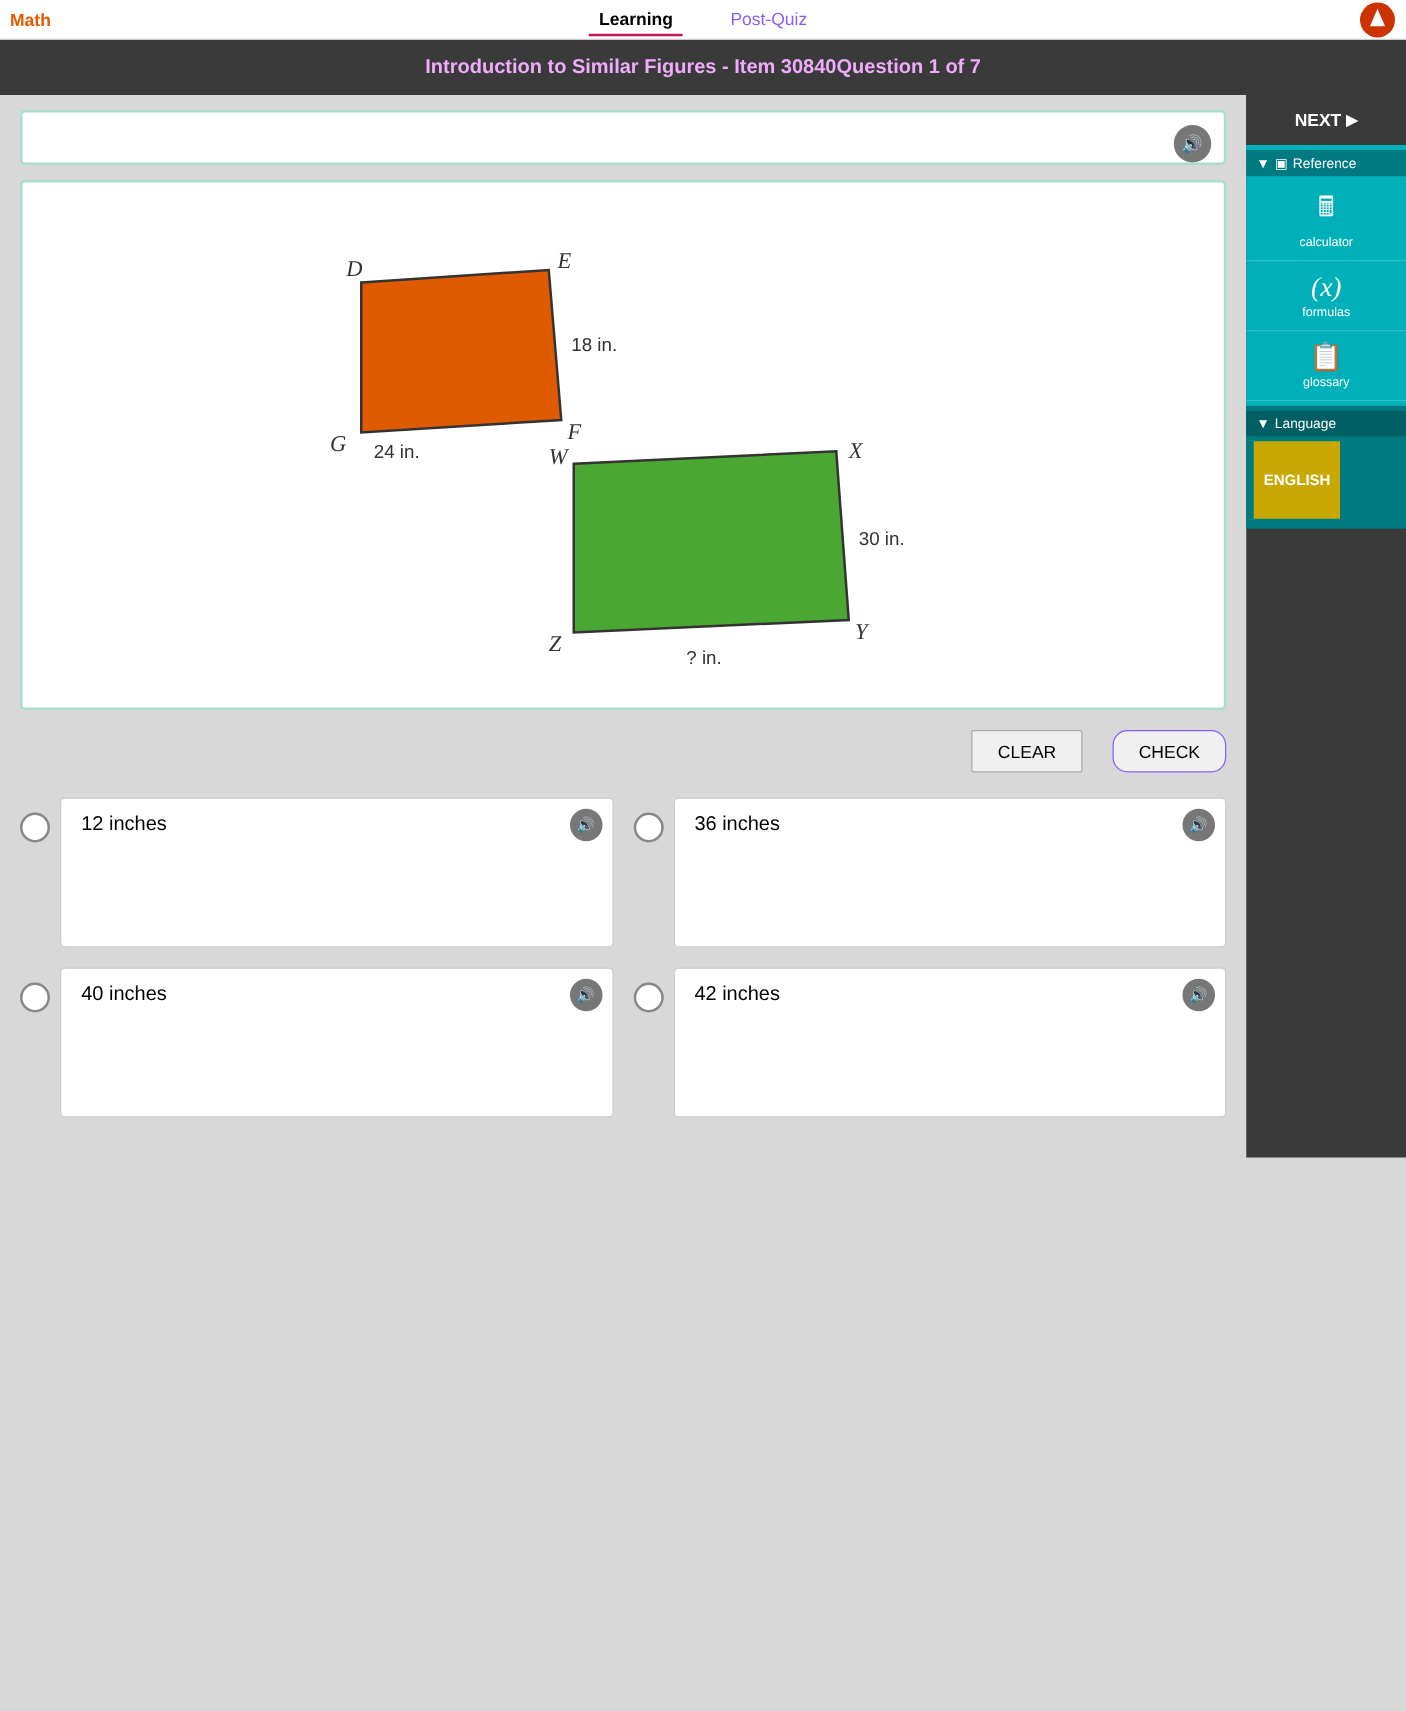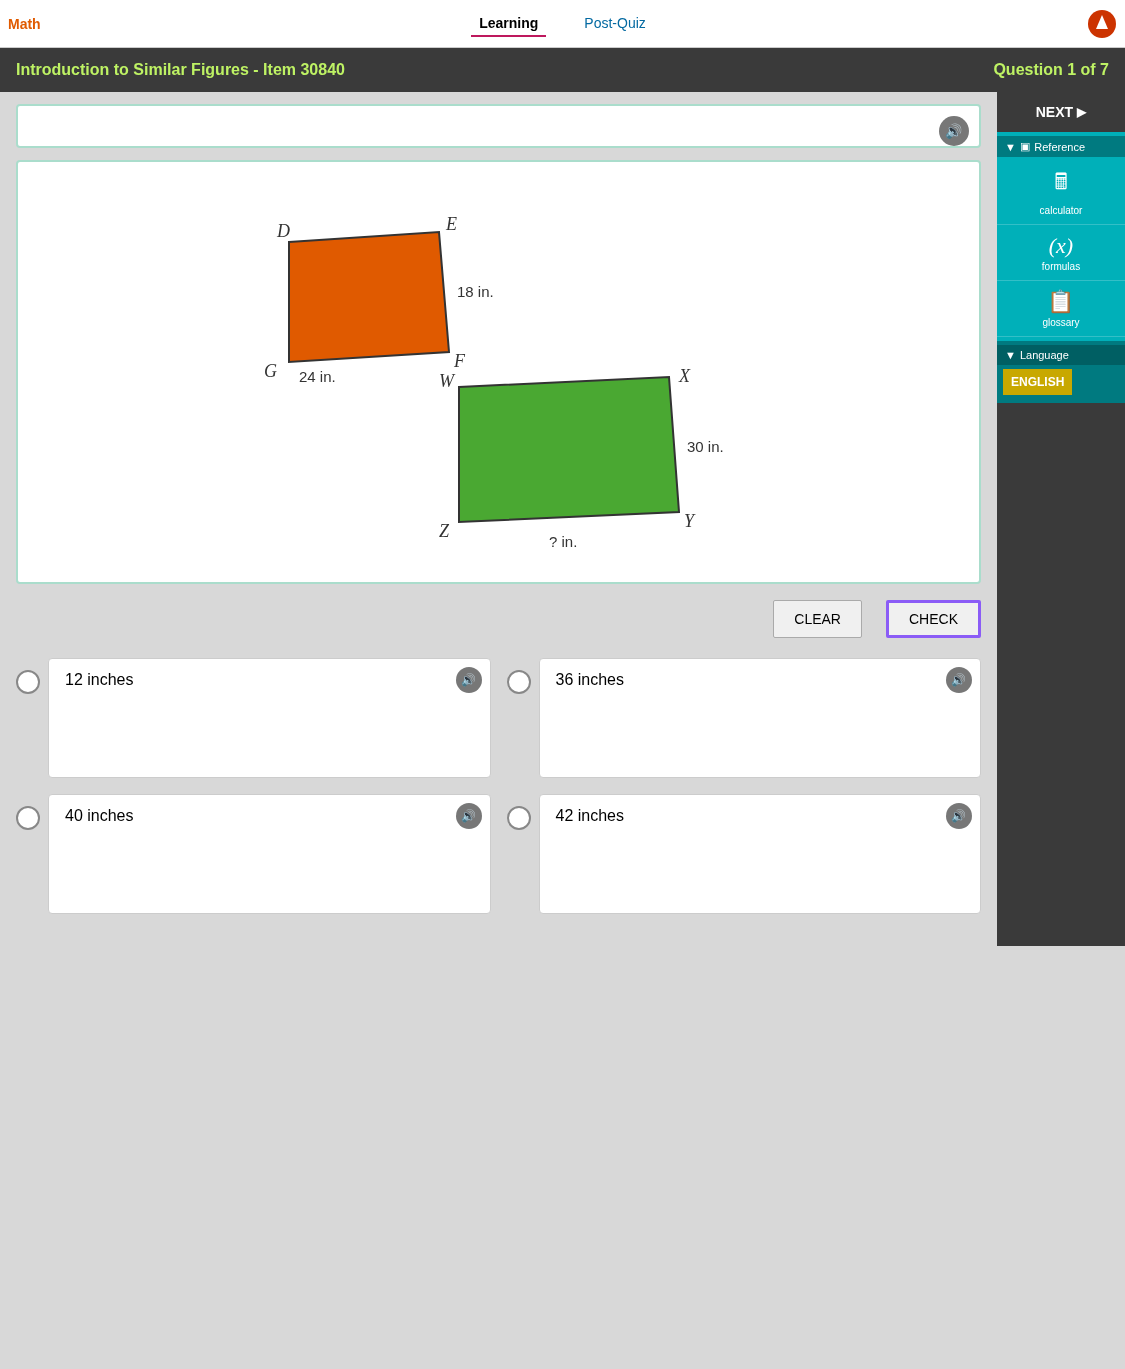--- a/index.html
+++ b/index.html
@@ -7,65 +7,65 @@
       font-family: Arial, sans-serif;
       background: #d8d8d8;
       width: 1125px;
       min-height: 1369px;
       overflow-x: hidden;
     }
 
     
     .top-nav {
       background: #fff;
-      height: 48px;
+      height: 32px;
       display: flex;
       align-items: center;
       justify-content: center;
       border-bottom: 1px solid #ccc;
       position: relative;
     }
     .top-nav .nav-math {
       position: absolute;
       left: 0;
       color: #e05a00;
       font-weight: bold;
       font-size: 14px;
       padding-left: 8px;
     }
     .top-nav .nav-tabs {
       display: flex;
       gap: 30px;
       font-size: 14px;
     }
     .top-nav .nav-tab {
-      color: #0369a1;
+      color: #8b5cf6;
       padding: 4px 8px;
       cursor: pointer;
     }
     .top-nav .nav-tab.active {
       color: #000;
       border-bottom: 2px solid #be185d;
       font-weight: bold;
     }
     .top-nav .nav-avatar {
       position: absolute;
       right: 8px;
       width: 30px;
       height: 30px;
     }
 
     
     .question-header {
       background: #3a3a3a;
-      color: #bef264;
+      color: #f0abfc;
       height: 44px;
       display: flex;
       align-items: center;
-      justify-content: space-between;
+      justify-content: center;
       padding: 0 16px;
       font-size: 16px;
       font-weight: bold;
     }
     .question-header .q-title {
       font-size: 16px;
     }
     .question-header .q-counter {
       font-size: 16px;
       font-weight: bold;
@@ -155,21 +155,21 @@
       display: flex;
       align-items: center;
       gap: 4px;
       cursor: pointer;
     }
     .language-btn {
       background: #c8a800;
       color: #fff;
       font-size: 12px;
       font-weight: bold;
-      padding: 6px 8px;
+      padding: 24px 8px;
       text-align: center;
       cursor: pointer;
       margin: 4px 6px;
       border: none;
     }
 
     
     .prompt-box {
       background: #fff;
       border: 2px solid #aaddcc;
@@ -225,25 +225,25 @@
     .btn-clear {
       background: #f0f0f0;
       border: 1px solid #aaa;
       padding: 8px 20px;
       font-size: 14px;
       cursor: pointer;
       border-radius: 2px;
     }
     .btn-check {
       background: #f0f0f0;
-      border: 3px solid #8b5cf6;
+      border: 1px solid #8b5cf6;
       padding: 8px 20px;
       font-size: 14px;
       cursor: pointer;
-      border-radius: 2px;
+      border-radius: 12px;
     }
 
     
     .answers-grid {
       display: grid;
       grid-template-columns: 1fr 1fr;
       gap: 16px;
       padding-bottom: 20px;
     }
     .answer-option {

